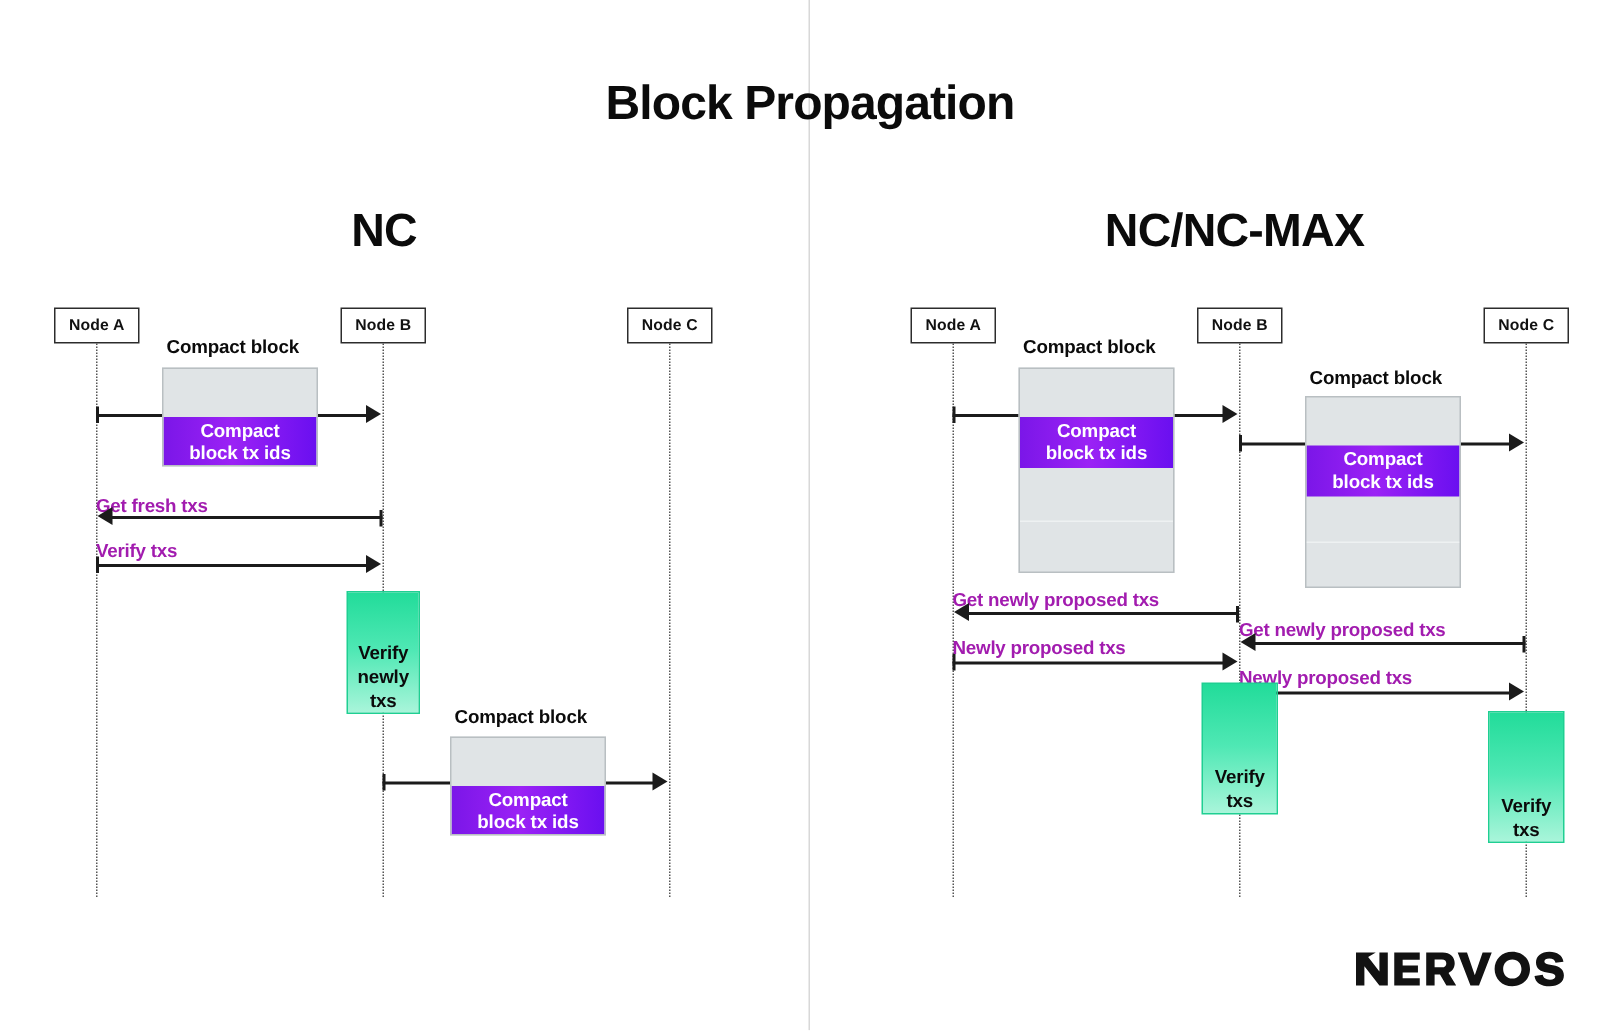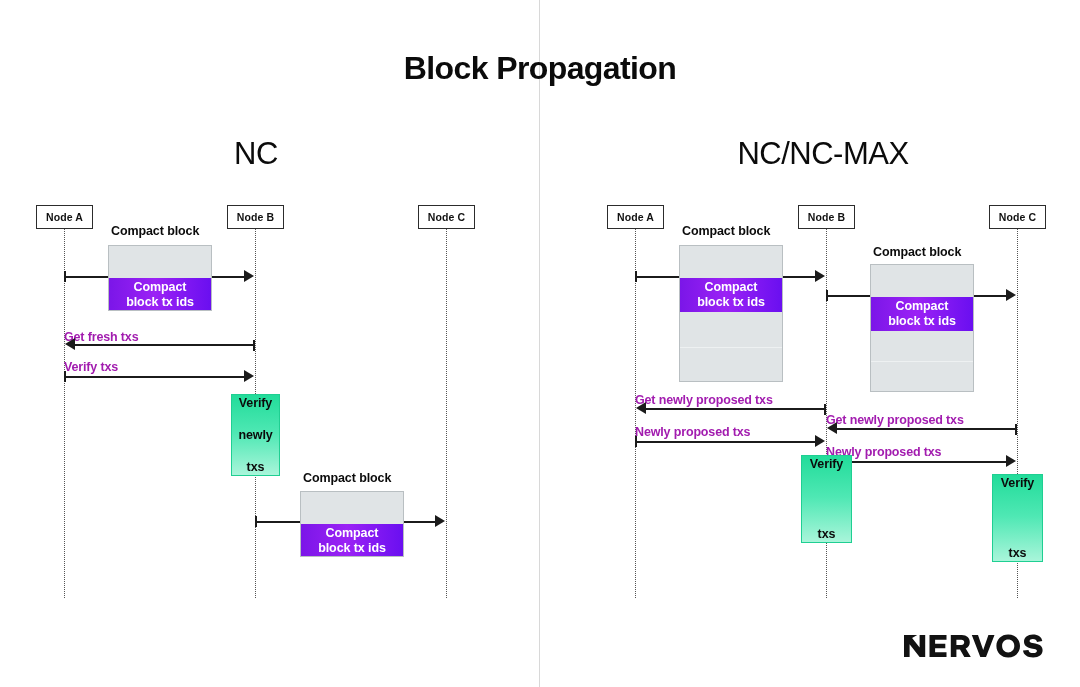--- a/index.html
+++ b/index.html
@@ -38,21 +38,21 @@
     text-align: center;
     font-size: 32px;
     font-weight: 700;
     letter-spacing: -0.6px;
     color: #0b0b0b;
   }
   .panel-title {
     position: absolute;
     top: 136px;
     font-size: 31px;
-    font-weight: 400;
+    font-weight: 700;
     letter-spacing: -0.5px;
     color: #0b0b0b;
     text-align: center;
     white-space: nowrap;
   }
   .panel-title.left  { left: 0;    width: 512px; }
   .panel-title.right { left: 566px; width: 514px; }
 
   
   .node-box {
@@ -116,21 +116,21 @@
 
   
   .verify {
     position: absolute;
     box-sizing: border-box;
     background: linear-gradient(180deg, #22dc9a 0%, #4fe8b4 48%, #a9f5da 100%);
     border: 1px solid #1fcf92;
     display: flex;
     flex-direction: column;
     align-items: center;
-    justify-content: space-between;
+    justify-content: flex-end;
     text-align: center;
     font-size: 12.5px;
     font-weight: 700;
     color: #0b0b0b;
     line-height: 16px;
     letter-spacing: -0.1px;
   }
 
   
   .arrow-line {

